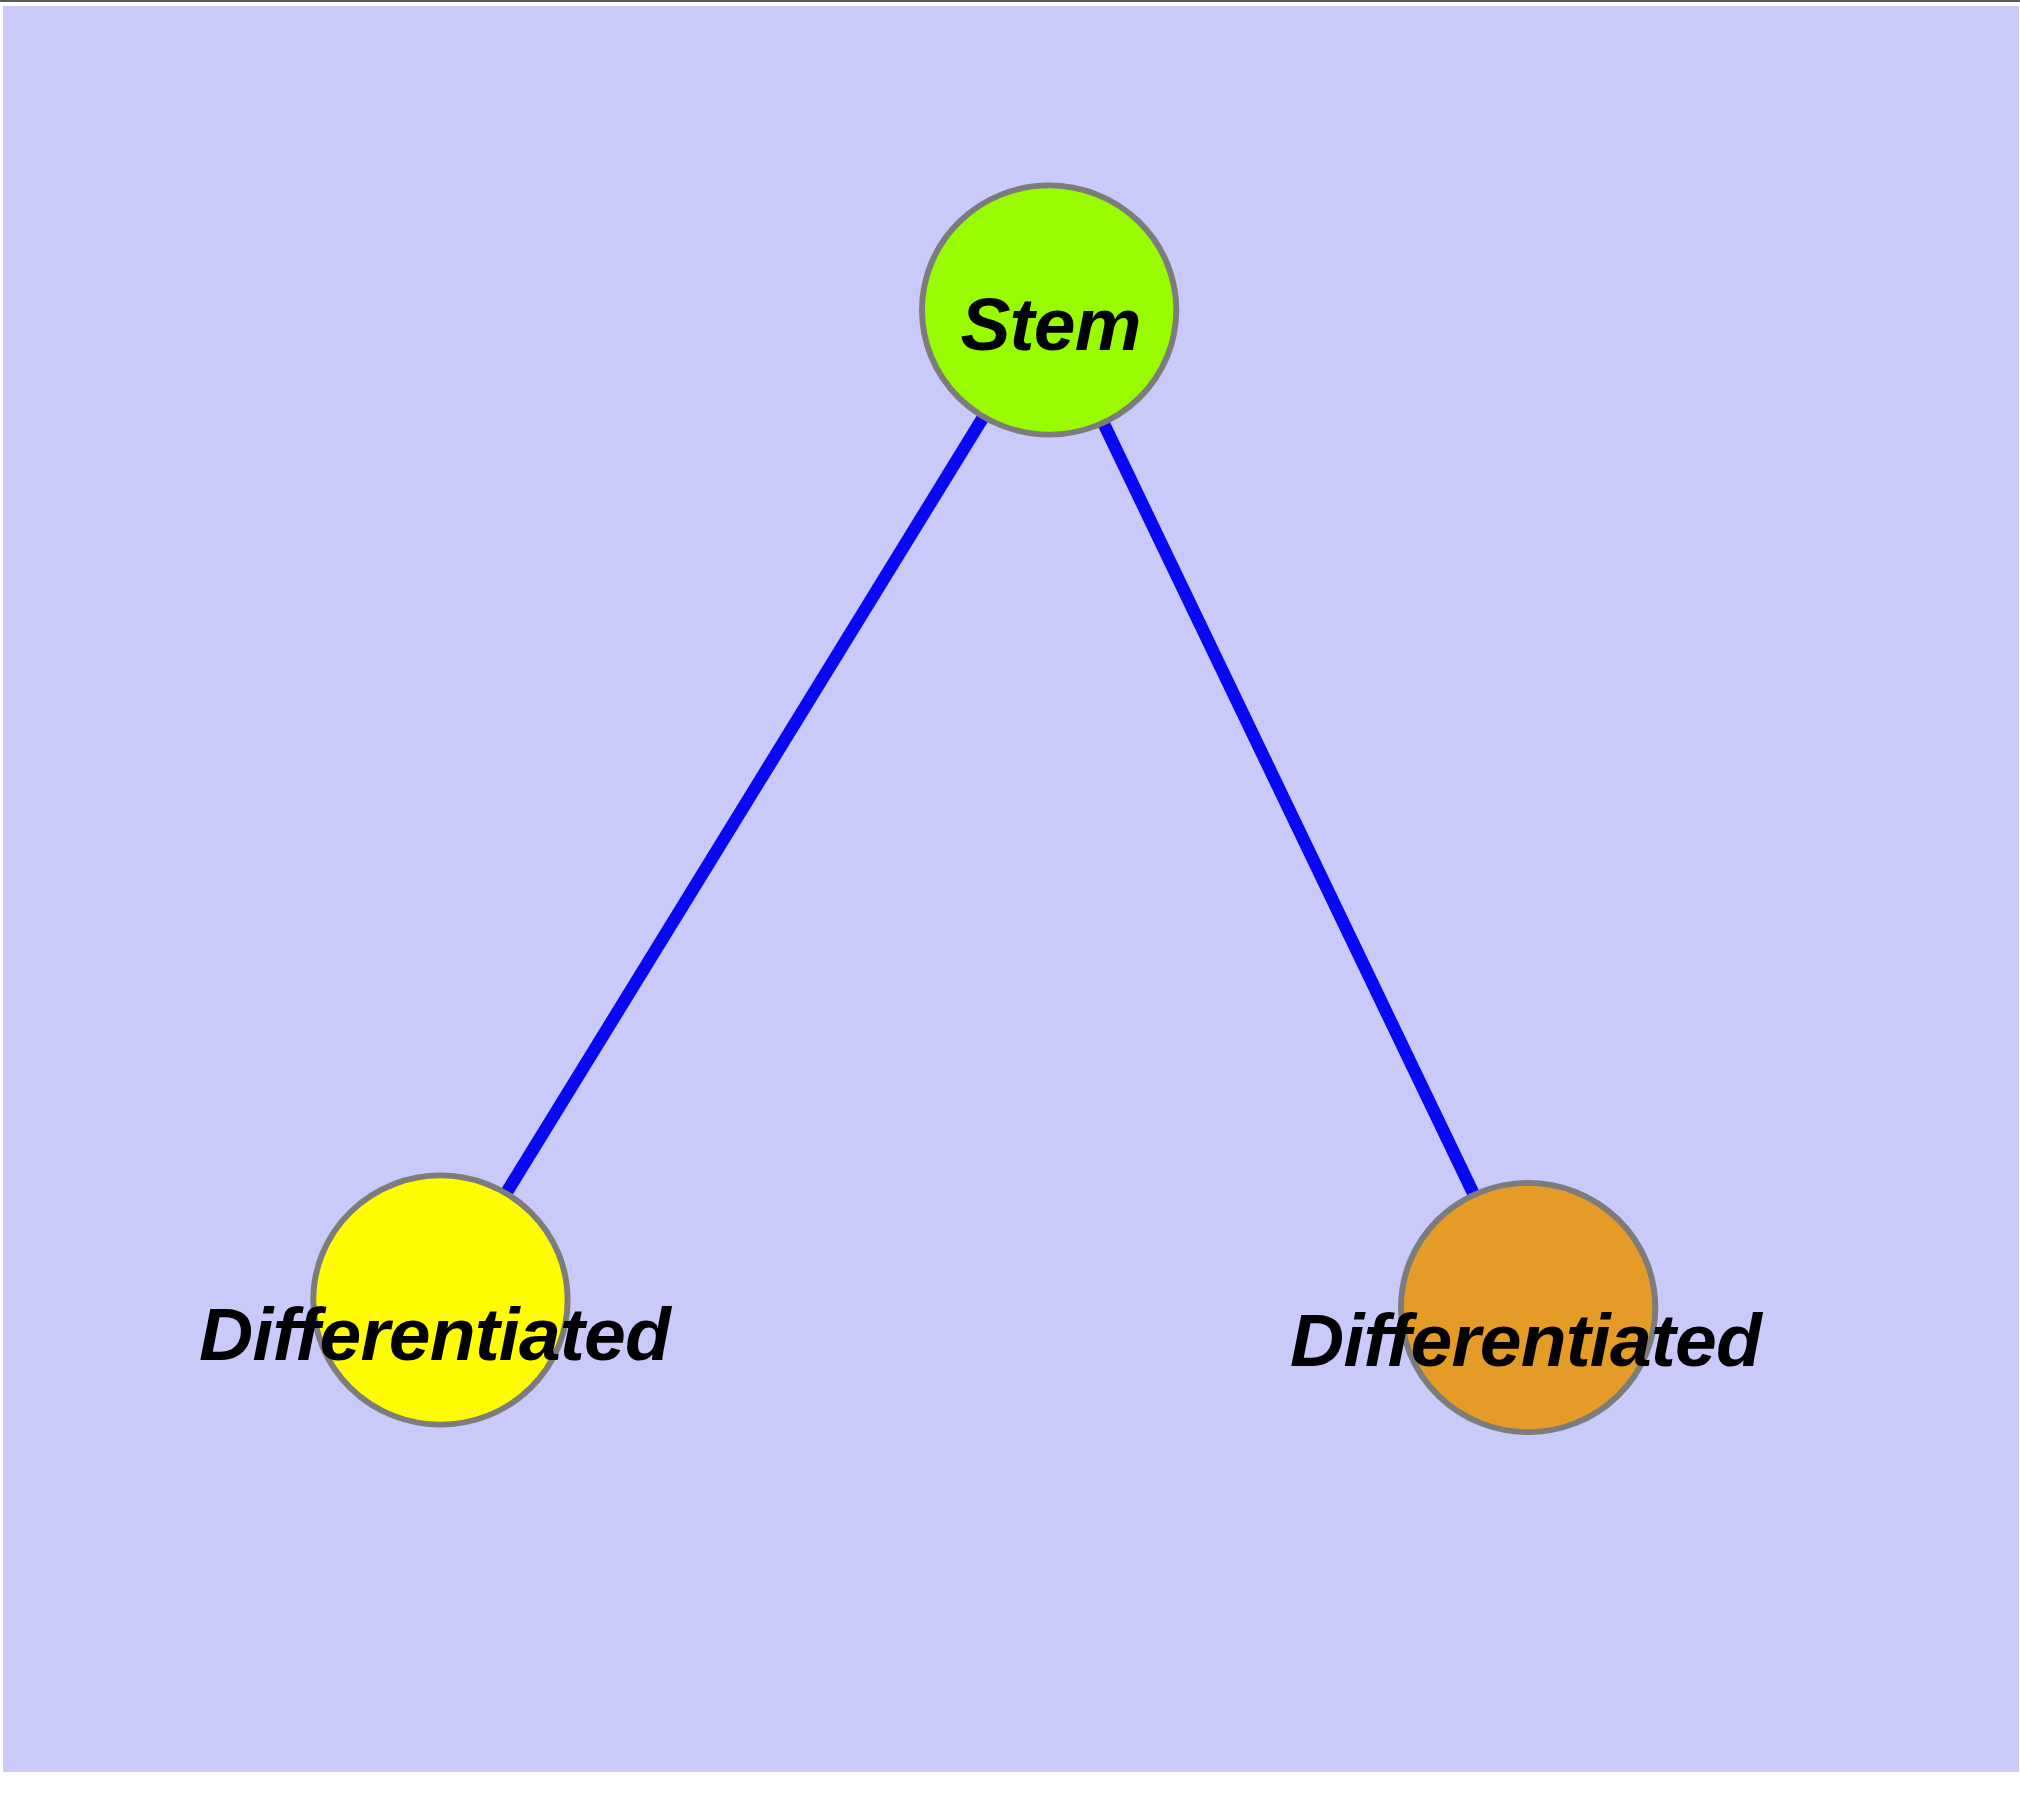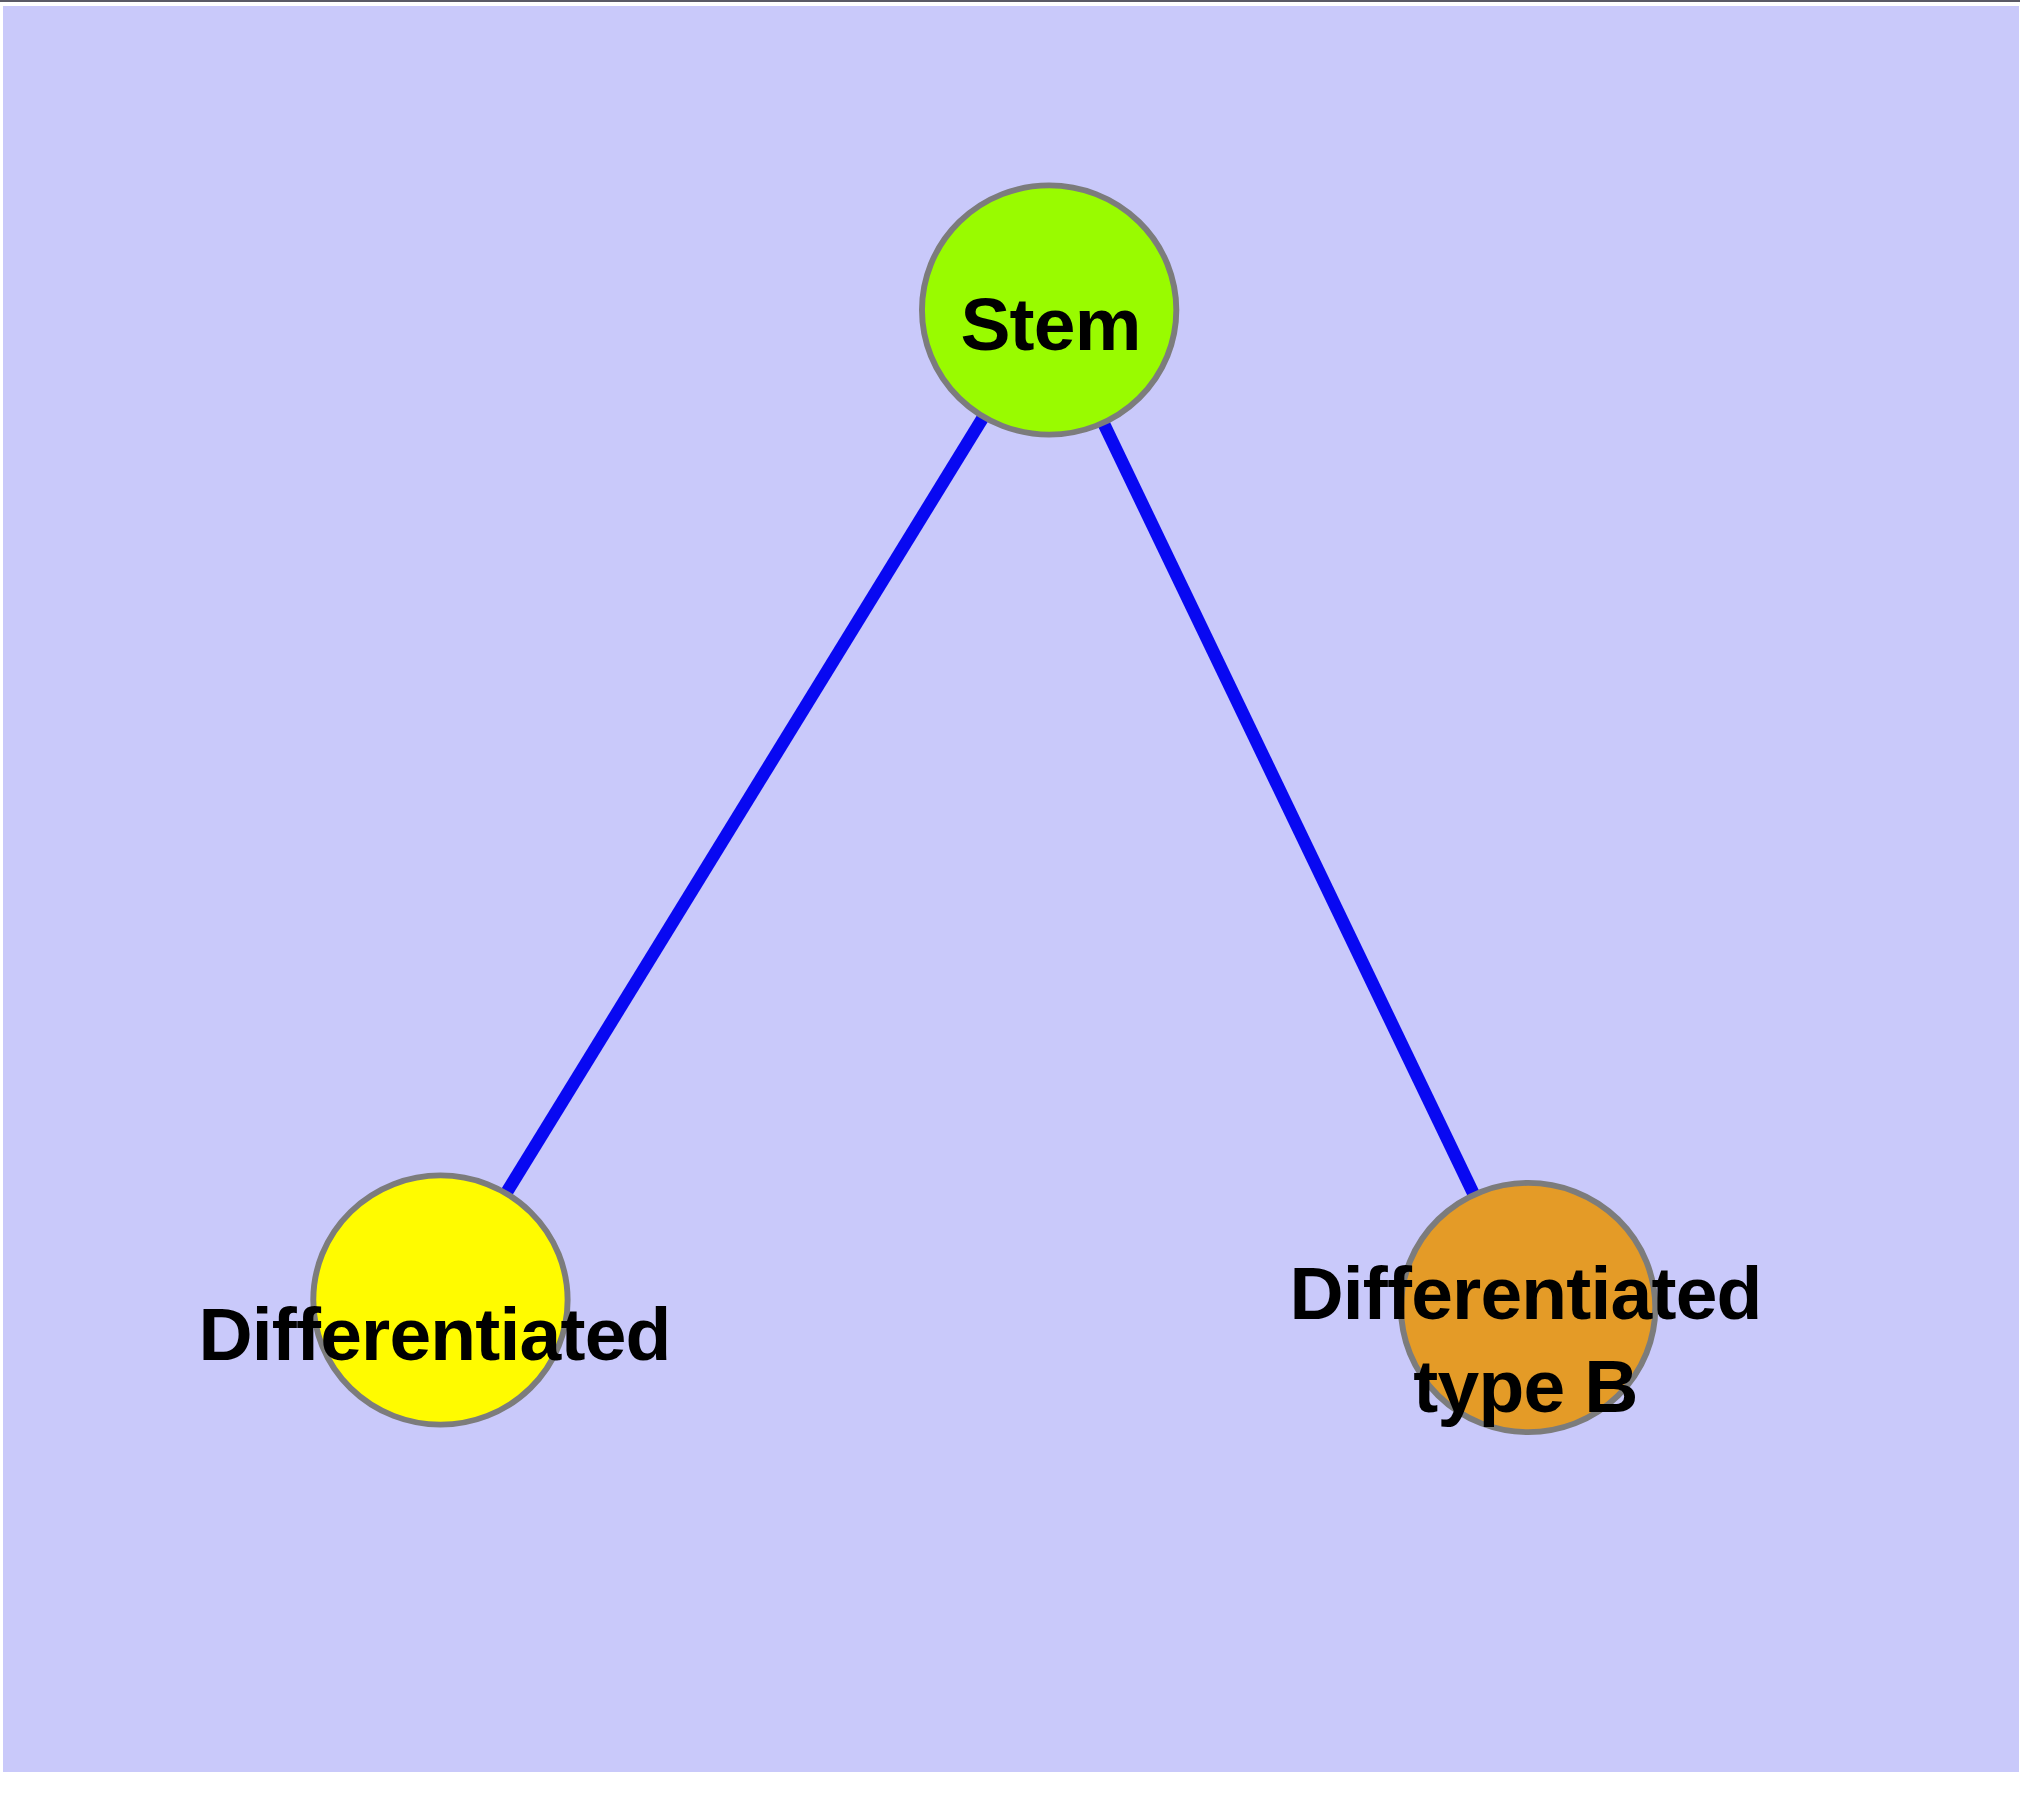--- a/index.html
+++ b/index.html
@@ -8,20 +8,21 @@
     width: 2021px;
     height: 1812px;
     background: #ffffff;
     overflow: hidden;
     font-family: "Liberation Sans", sans-serif;
   }
   .page {
     position: relative;
     width: 2021px;
     height: 1776px;
+    font-style: italic;
   }
   .top-edge-line {
     position: absolute;
     top: 0; left: 0; right: 0;
     height: 1.7px;
     background: #5a5a66;
     z-index: 5;
   }
   .canvas {
     position: absolute;
@@ -84,18 +85,17 @@
     </svg>
 
     <div class="node-label label-stem" style="color: rgb(0, 0, 0);">Stem</div>
 
     <div class="node-label label-type-a" style="color: rgb(0, 0, 0);">
       <span class="label-line">Differentiated</span>
     </div>
 
     <div class="node-label label-type-b" style="color: rgb(0, 0, 0);">
       <span class="label-line">Differentiated</span>
-      <span class="label-line">type B</span>
     </div>
 
   </div>
 </div>
 
 
 </body></html>

